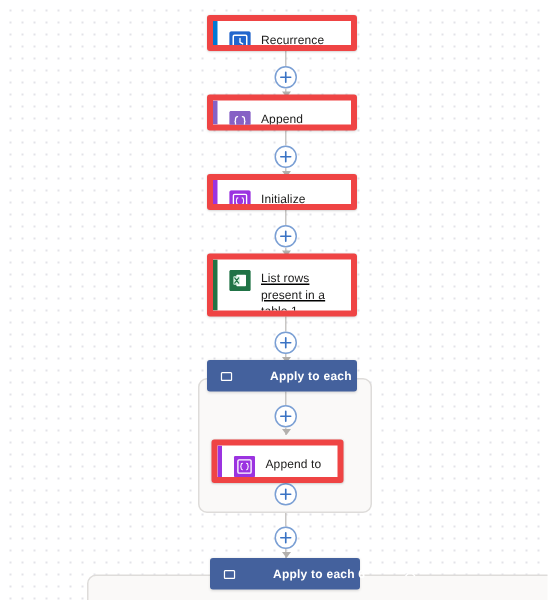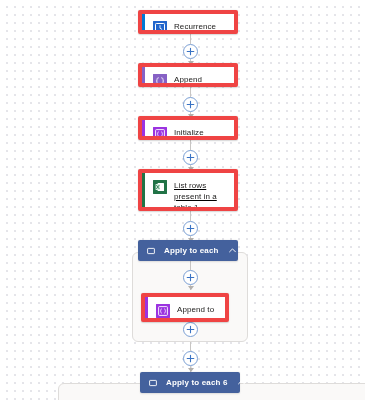--- a/index.html
+++ b/index.html
@@ -113,21 +113,21 @@
     box-sizing: border-box;
   }
   .scope-header {
     position: absolute;
     background: #44619d;
     border-radius: 2px;
     box-sizing: border-box;
     display: flex;
     align-items: center;
     padding: 0 8px 0 9px;
-    gap: 9px;
+    gap: 25px;
     box-shadow: 0 0.6px 1.8px rgba(0,0,0,0.12);
   }
   .scope-title {
     font-size: 8px;
     font-weight: bold;
     color: #ffffff;
     letter-spacing: 0.02em;
     flex: 1;
     white-space: nowrap;
   }

